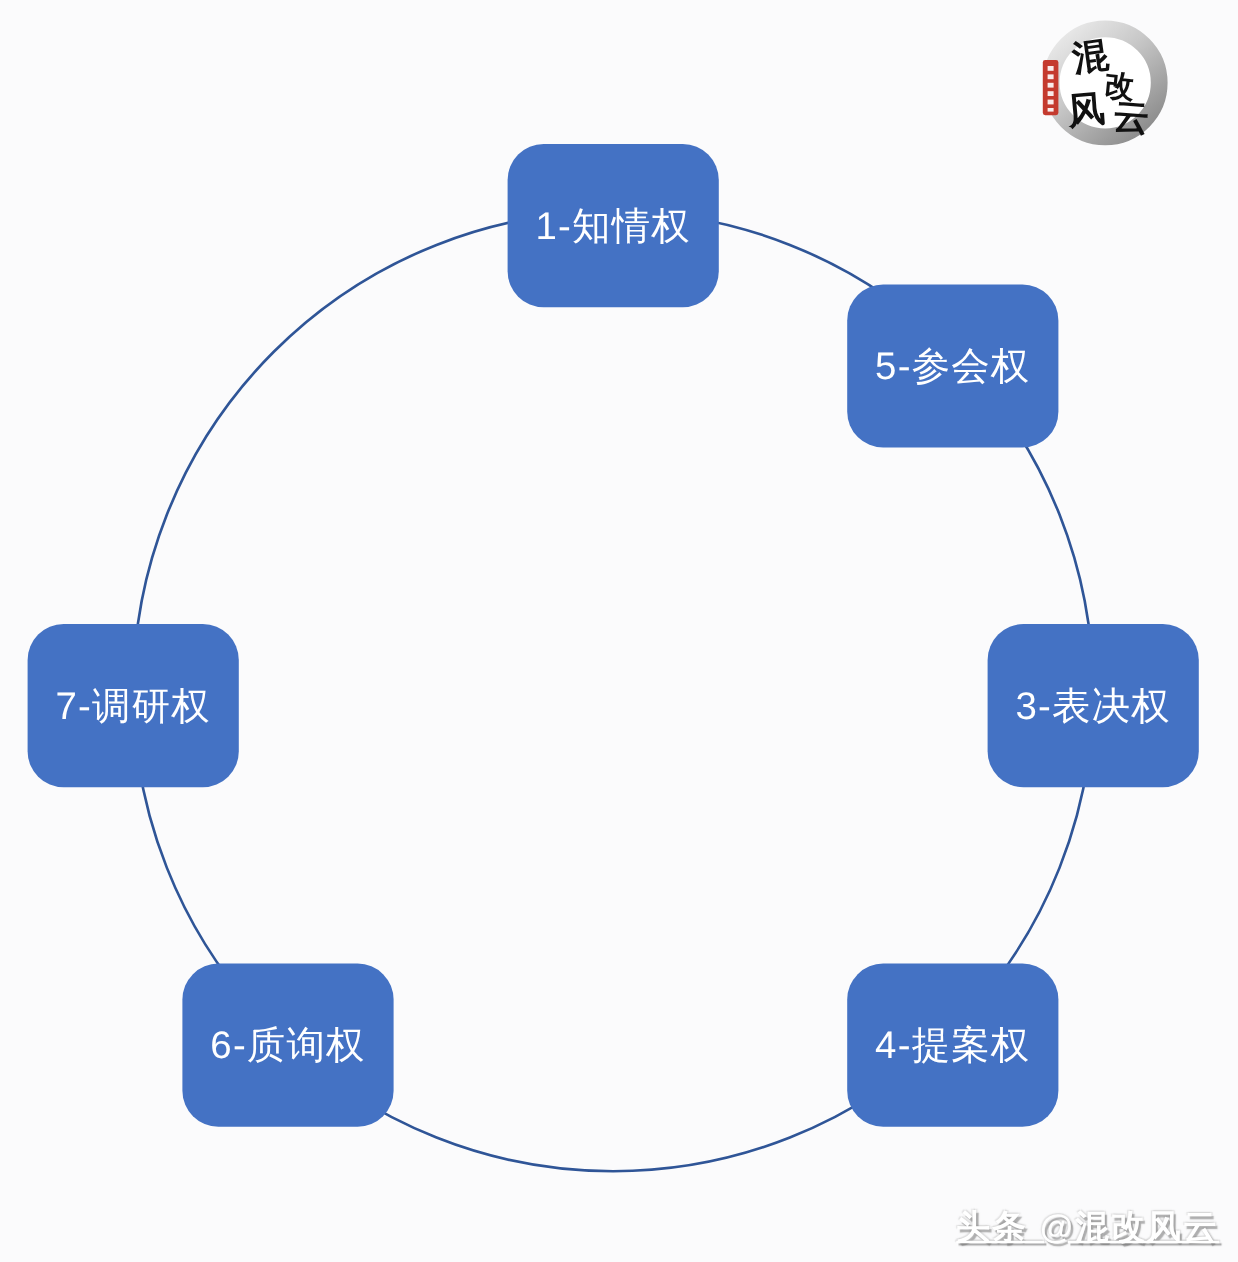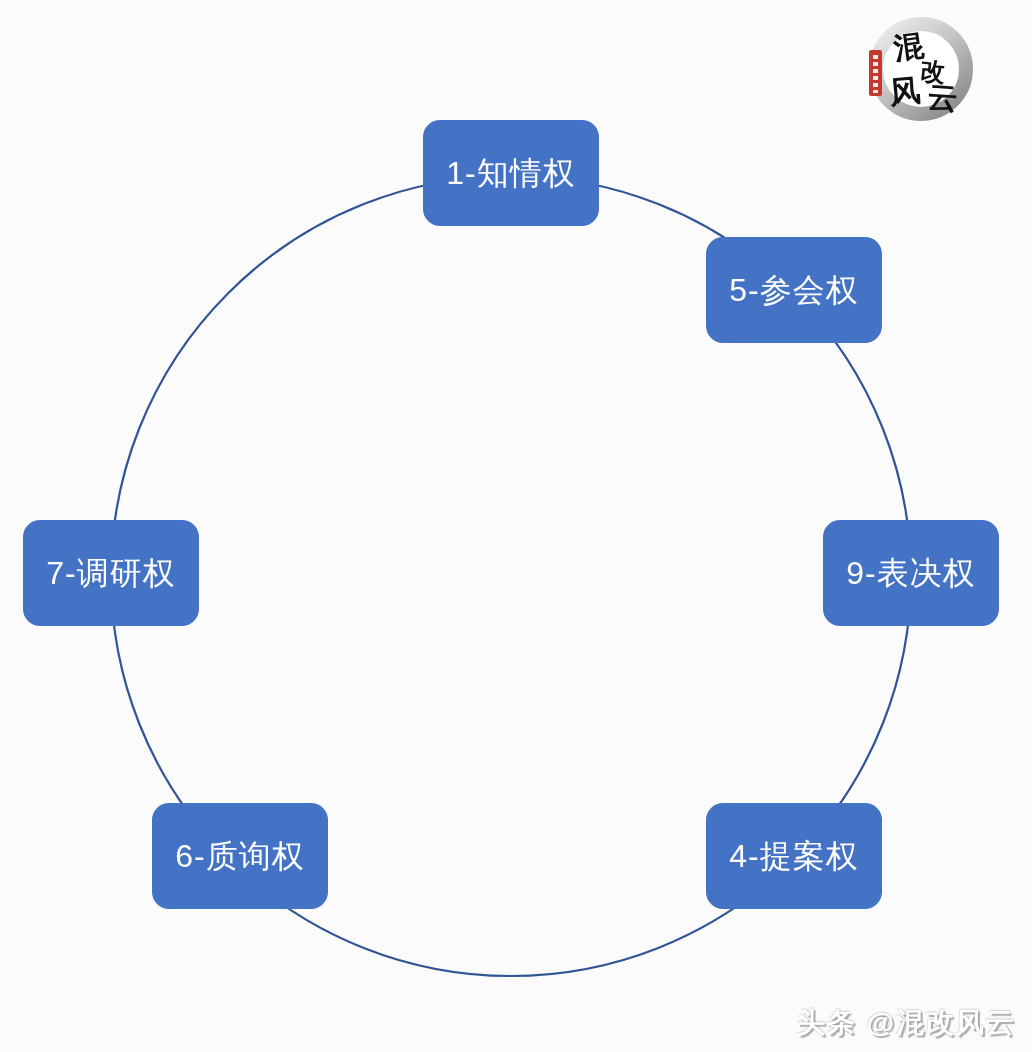--- a/index.html
+++ b/index.html
@@ -17,23 +17,23 @@
   
   .ring-svg {
     position: absolute;
     left: 0; top: 0;
     width: 1032px; height: 1052px;
   }
   
   .node {
     position: absolute;
     width: 176px;
-    height: 106px;
+    height: 136px;
     background: #4472c4;
-    border-radius: 17px;
+    border-radius: 30px;
     display: flex;
     align-items: center;
     justify-content: center;
     box-sizing: border-box;
     padding: 0 12px;
   }
   .node .label {
     color: #ffffff;
     font-size: 32px;
     font-weight: 500;
@@ -67,39 +67,40 @@
     bottom: 10px;
     font-size: 28px;
     font-weight: bold;
     color: #ffffff;
     letter-spacing: 2px;
     text-shadow:
       2px 2px 1px rgba(110,110,110,0.55),
       -1px -1px 1px rgba(190,190,190,0.4),
       1px -1px 1px rgba(170,170,170,0.3);
     user-select: none;
+    text-decoration: underline;
   }
 </style>
 </head>
 <body>
 
 <div class="canvas">
 
   <svg class="ring-svg" viewBox="0 0 1032 1052" aria-hidden="true">
     <circle cx="511" cy="576" r="400" fill="none" stroke="#2F5597" stroke-width="2.2"></circle>
   </svg>
 
   <div class="node n1">
     <span class="label">1-知情权</span>
   </div>
   <div class="node n2">
     <span class="label">5-参会权</span>
   </div>
   <div class="node n3">
-    <span class="label">9-表决权</span>
+    <span class="label">3-表决权</span>
   </div>
   <div class="node n4">
     <span class="label">4-提案权</span>
   </div>
   <div class="node n6">
     <span class="label">6-质询权</span>
   </div>
   <div class="node n7">
     <span class="label">7-调研权</span>
   </div>

